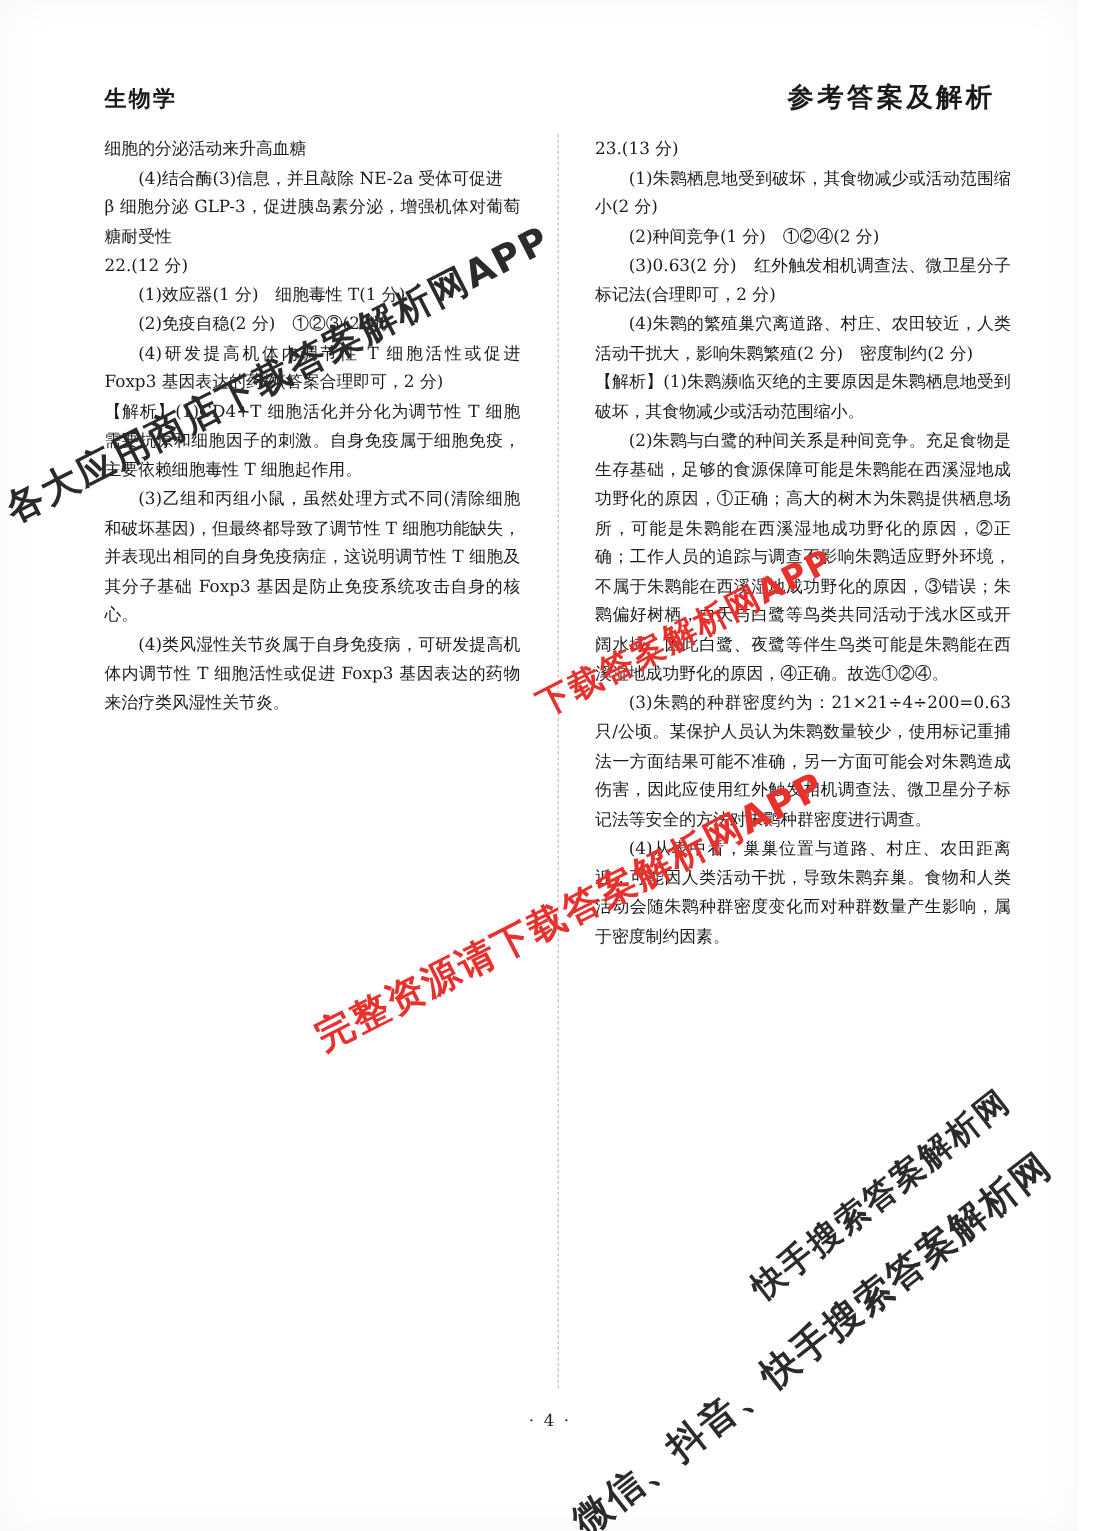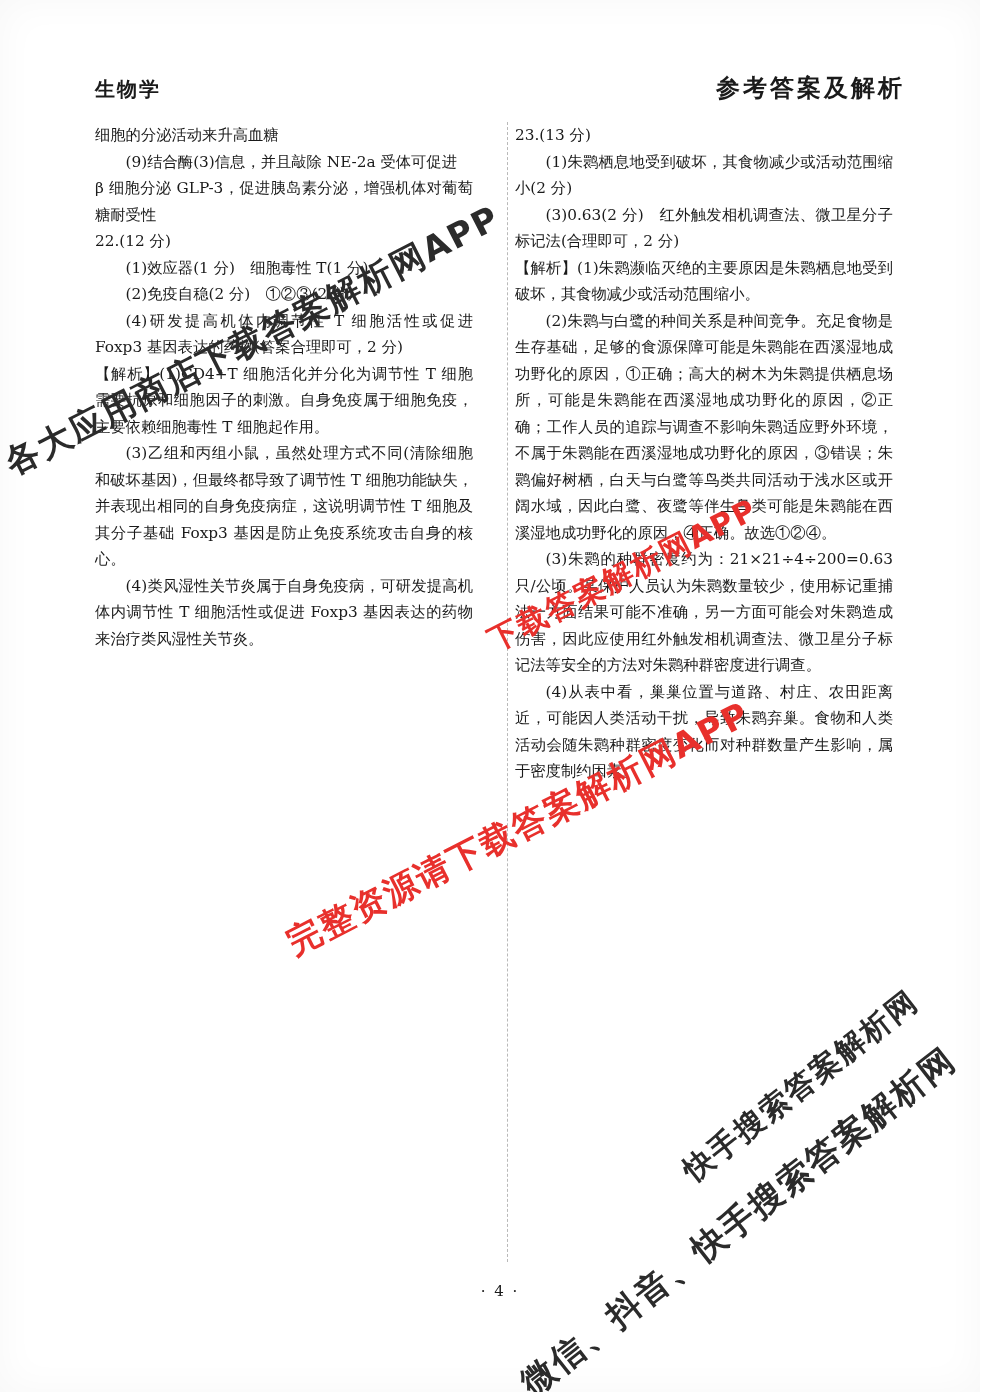--- a/index.html
+++ b/index.html
@@ -31,21 +31,21 @@
   .columns{
     position:absolute;
     top:122px;left:95px;width:812px;height:1150px;
   }
   .col{
     position:absolute;top:0;width:378px;
     font-size:15.3px;line-height:26.5px;
     text-align:justify;
   }
   .col-left{left:0;}
-  .col-right{left:420px;}
+  .col-right{left:446px;}
   .divider{
     position:absolute;left:412px;top:0;width:0;height:1140px;
     border-left:1px dashed #b9b9b9;
   }
   p{margin:0;padding:0;}
   .p{
     margin:0 0 0 0;
     text-indent:2em;
   }
   .p0{
@@ -121,35 +121,37 @@
     <div class="subject">生物学</div>
     <div class="doc-title">参考答案及解析</div>
   </div>
 
   <div class="columns">
 
     <div class="divider"></div>
 
     <div class="col col-left">
       <p class="p0">细胞的分泌活动来升高血糖</p>
-      <p class="p">(9)结合酶(3)信息，并且敲除 NE-2a 受体可促进</p>
+      <p class="p">(4)结合酶(3)信息，并且敲除 NE-2a 受体可促进</p>
       <p class="p0">β 细胞分泌 GLP-3，促进胰岛素分泌，增强机体对葡萄糖耐受性</p>
       <p class="p0">22.(12 分)</p>
       <p class="p">(1)效应器(1 分)　细胞毒性 T(1 分)</p>
       <p class="p">(2)免疫自稳(2 分)　①②③(2 分)</p>
       <p class="p">(4)研发提高机体内调节性 T 细胞活性或促进 Foxp3 基因表达的药物(答案合理即可，2 分)</p>
       <p class="p0">【解析】(1)CD4+T 细胞活化并分化为调节性 T 细胞需要抗原和细胞因子的刺激。自身免疫属于细胞免疫，主要依赖细胞毒性 T 细胞起作用。</p>
       <p class="p">(3)乙组和丙组小鼠，虽然处理方式不同(清除细胞和破坏基因)，但最终都导致了调节性 T 细胞功能缺失，并表现出相同的自身免疫病症，这说明调节性 T 细胞及其分子基础 Foxp3 基因是防止免疫系统攻击自身的核心。</p>
       <p class="p">(4)类风湿性关节炎属于自身免疫病，可研发提高机体内调节性 T 细胞活性或促进 Foxp3 基因表达的药物来治疗类风湿性关节炎。</p>
     </div>
 
     <div class="col col-right">
       <p class="p0">23.(13 分)</p>
       <p class="p">(1)朱鹮栖息地受到破坏，其食物减少或活动范围缩小(2 分)</p>
+      <p class="p">(2)种间竞争(1 分)　①②④(2 分)</p>
       <p class="p">(3)0.63(2 分)　红外触发相机调查法、微卫星分子标记法(合理即可，2 分)</p>
+      <p class="p">(4)朱鹮的繁殖巢穴离道路、村庄、农田较近，人类活动干扰大，影响朱鹮繁殖(2 分)　密度制约(2 分)</p>
       <p class="p0">【解析】(1)朱鹮濒临灭绝的主要原因是朱鹮栖息地受到破坏，其食物减少或活动范围缩小。</p>
       <p class="p">(2)朱鹮与白鹭的种间关系是种间竞争。充足食物是生存基础，足够的食源保障可能是朱鹮能在西溪湿地成功野化的原因，①正确；高大的树木为朱鹮提供栖息场所，可能是朱鹮能在西溪湿地成功野化的原因，②正确；工作人员的追踪与调查不影响朱鹮适应野外环境，不属于朱鹮能在西溪湿地成功野化的原因，③错误；朱鹮偏好树栖，白天与白鹭等鸟类共同活动于浅水区或开阔水域，因此白鹭、夜鹭等伴生鸟类可能是朱鹮能在西溪湿地成功野化的原因，④正确。故选①②④。</p>
       <p class="p">(3)朱鹮的种群密度约为：21×21÷4÷200=0.63 只/公顷。某保护人员认为朱鹮数量较少，使用标记重捕法一方面结果可能不准确，另一方面可能会对朱鹮造成伤害，因此应使用红外触发相机调查法、微卫星分子标记法等安全的方法对朱鹮种群密度进行调查。</p>
       <p class="p">(4)从表中看，巢巢位置与道路、村庄、农田距离近，可能因人类活动干扰，导致朱鹮弃巢。食物和人类活动会随朱鹮种群密度变化而对种群数量产生影响，属于密度制约因素。</p>
     </div>
 
   </div>
 
   <div class="footer">
     <span>· 4 ·</span>

